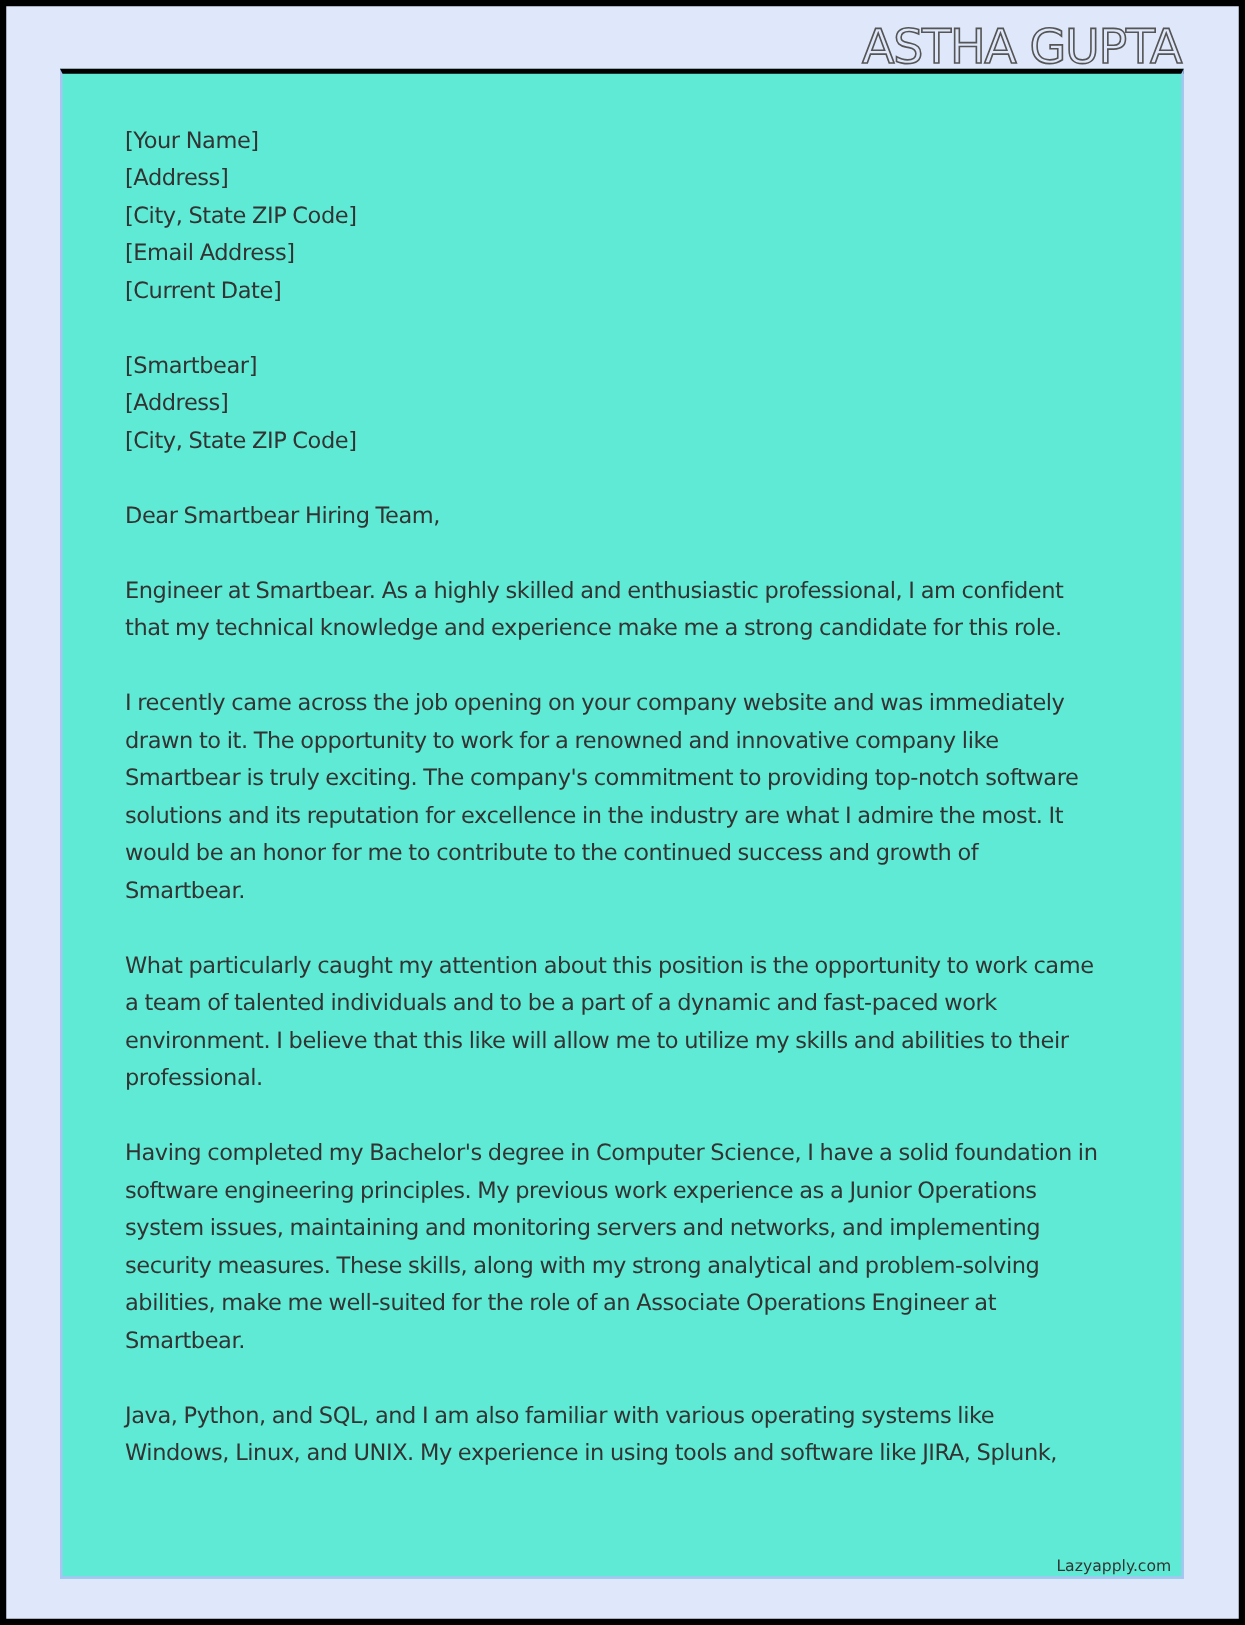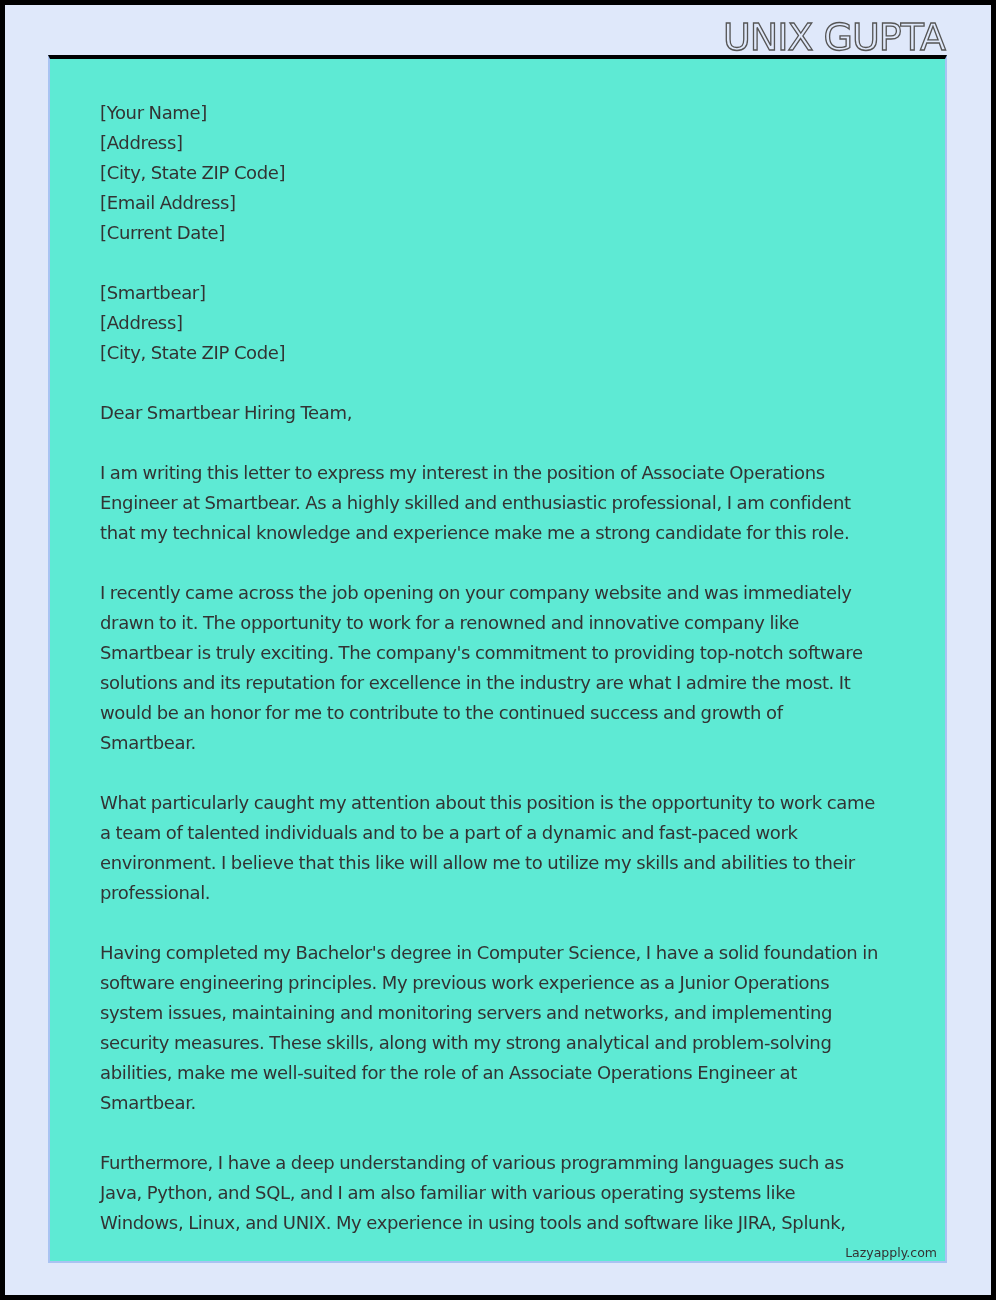--- a/index.html
+++ b/index.html
@@ -35,21 +35,21 @@
     letter-spacing: -0.35px; word-spacing: -0.5px;
   }
   .letter .line { display: block; white-space: nowrap; height: 30px; }
   .letter .gap { display: block; height: 30px; }
   .letter p { margin: 0 0 30px 0; }
 </style>
 </head>
 <body>
 
 <div class="frame">
-  <div class="title">UNIX GUPTA</div>
+  <div class="title">ASTHA GUPTA</div>
 
   <div class="paper">
     <div class="watermark">Lazyapply.com</div>
   </div>
 
   <div class="letter">
     <div>
       <span class="line">[Your Name]</span>
       <span class="line">[Address]</span>
       <span class="line">[City, State ZIP Code]</span>
@@ -60,21 +60,20 @@
     <div>
       <span class="line">[Smartbear]</span>
       <span class="line">[Address]</span>
       <span class="line">[City, State ZIP Code]</span>
     </div>
     <span class="gap"></span>
     <span class="line">Dear Smartbear Hiring Team,</span>
     <span class="gap"></span>
 
     <p>
-      <span class="line">I am writing this letter to express my interest in the position of Associate Operations</span>
       <span class="line">Engineer at Smartbear. As a highly skilled and enthusiastic professional, I am confident</span>
       <span class="line">that my technical knowledge and experience make me a strong candidate for this role.</span>
     </p>
     <p>
       <span class="line">I recently came across the job opening on your company website and was immediately</span>
       <span class="line">drawn to it. The opportunity to work for a renowned and innovative company like</span>
       <span class="line">Smartbear is truly exciting. The company's commitment to providing top-notch software</span>
       <span class="line">solutions and its reputation for excellence in the industry are what I admire the most. It</span>
       <span class="line">would be an honor for me to contribute to the continued success and growth of</span>
       <span class="line">Smartbear.</span>
@@ -87,18 +86,17 @@
     </p>
     <p>
       <span class="line">Having completed my Bachelor's degree in Computer Science, I have a solid foundation in</span>
       <span class="line">software engineering principles. My previous work experience as a Junior Operations</span>
       <span class="line">system issues, maintaining and monitoring servers and networks, and implementing</span>
       <span class="line">security measures. These skills, along with my strong analytical and problem-solving</span>
       <span class="line">abilities, make me well-suited for the role of an Associate Operations Engineer at</span>
       <span class="line">Smartbear.</span>
     </p>
     <p>
-      <span class="line">Furthermore, I have a deep understanding of various programming languages such as</span>
       <span class="line">Java, Python, and SQL, and I am also familiar with various operating systems like</span>
       <span class="line">Windows, Linux, and UNIX. My experience in using tools and software like JIRA, Splunk,</span>
     </p>
   </div>
 </div>
 
 </body></html>

